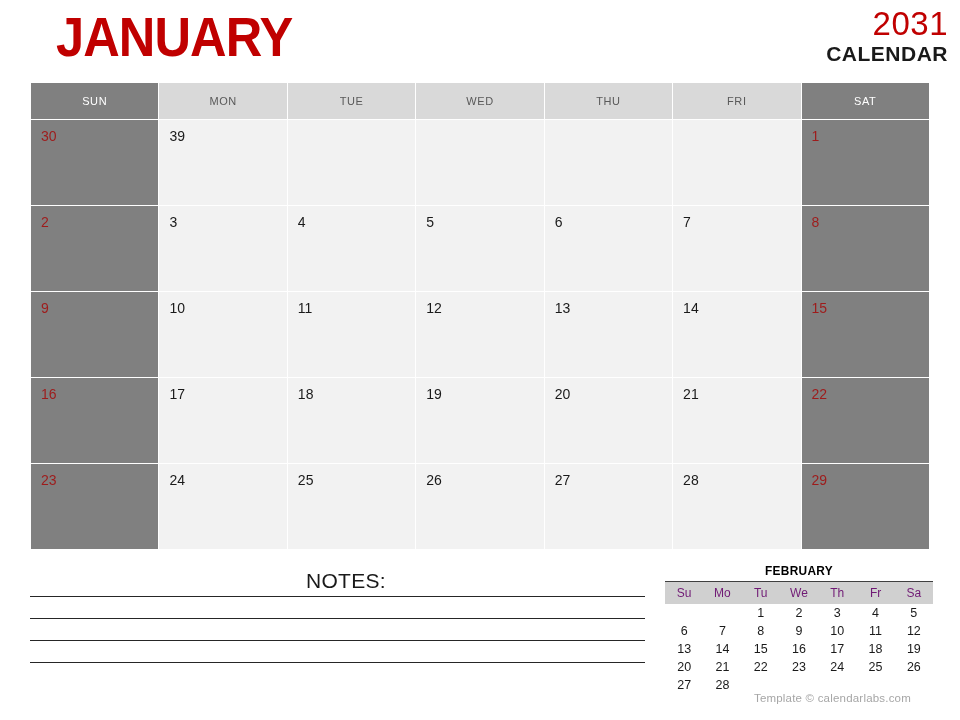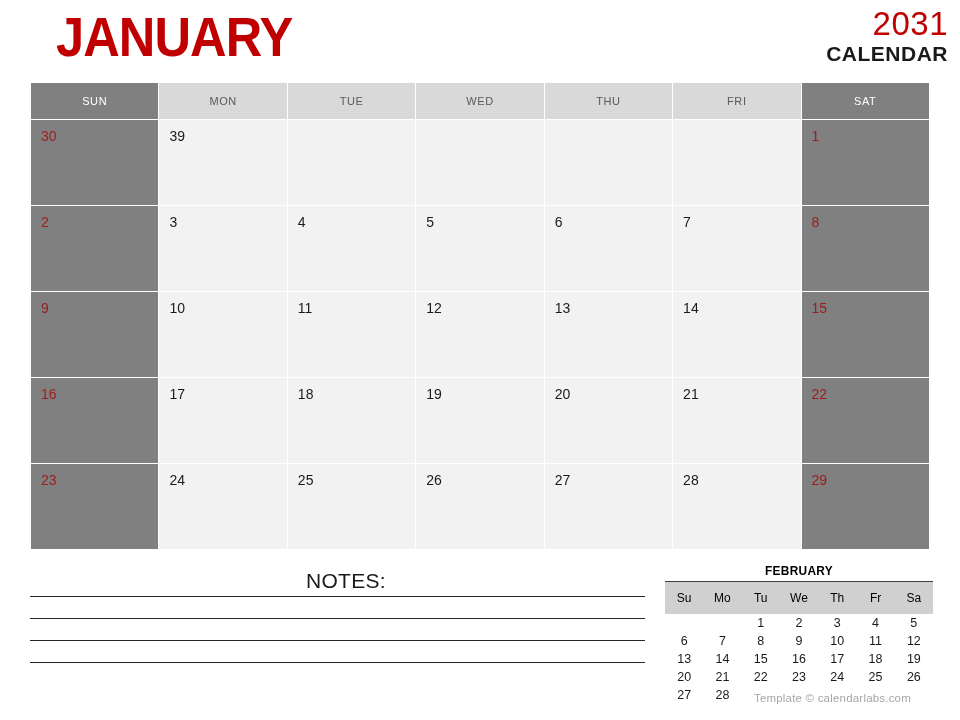--- a/index.html
+++ b/index.html
@@ -137,22 +137,22 @@
   }
   #mini-table {
     width: 268px;
     border-collapse: collapse;
     table-layout: fixed;
   }
   #mini-table th {
     background: #d0d0d0;
     font-size: 12px;
     font-weight: normal;
-    color: #000000;
-    height: 32px;
+    color: #701a75;
+    height: 22px;
     text-align: center;
     vertical-align: middle;
   }
   #mini-table td {
     font-size: 12.5px;
     color: #1a1a1a;
     height: 18px;
     text-align: center;
     vertical-align: middle;
   }

